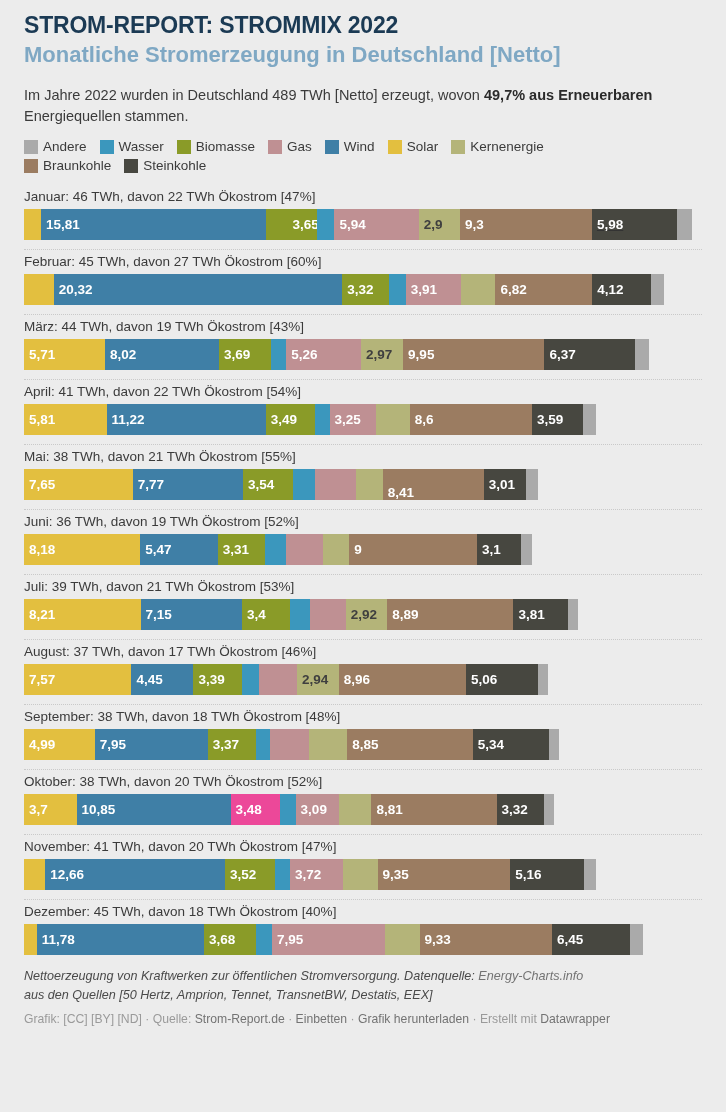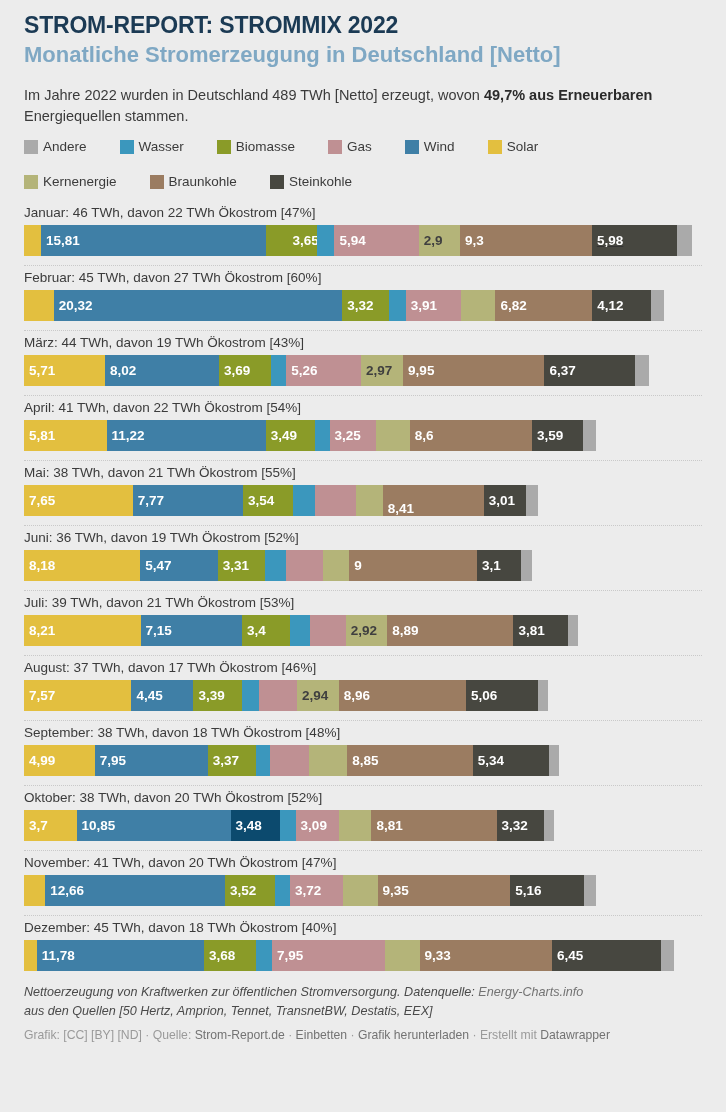--- a/index.html
+++ b/index.html
@@ -42,21 +42,20 @@
   .intro b { font-weight: bold; color: #2a2a2a; }
 
   
   .legend {
     margin-top: 13px;
     display: flex;
     flex-wrap: wrap;
     align-items: center;
     max-width: 600px;
     row-gap: 4px;
-    gap: 20px;
   }
   .legend-item {
     display: flex;
     align-items: center;
     margin-right: 13px;
     font-size: 13.5px;
     color: #3b3b3b;
     white-space: nowrap;
   }
   .legend-swatch {
@@ -407,21 +406,21 @@
       </div>
       <div class="row">
         <div class="row-label">Oktober: 38 TWh, davon 20 TWh Ökostrom [52%]</div>
         <div class="bar">
           <div class="seg" style="background: rgb(227, 191, 63); width: 52.54px;">
             <span class="seg-label">3,7</span>
           </div>
           <div class="seg" style="background: rgb(63, 127, 166); width: 154.07px;">
             <span class="seg-label">10,85</span>
           </div>
-          <div class="seg" style="background: #0c4a6e; width: 49.416px;">
+          <div class="seg" style="background: #ec4899; width: 49.416px;">
             <span class="seg-label">3,48</span>
           </div>
           <div class="seg" style="background: rgb(59, 151, 189); width: 15.62px;"></div>
           <div class="seg" style="background: rgb(191, 144, 147); width: 43.878px;">
             <span class="seg-label">3,09</span>
           </div>
           <div class="seg" style="background: rgb(180, 180, 121); width: 31.95px;"></div>
           <div class="seg" style="background: rgb(155, 124, 97); width: 125.102px;">
             <span class="seg-label">8,81</span>
           </div>
@@ -468,21 +467,21 @@
             <span class="seg-label">3,68</span>
           </div>
           <div class="seg" style="background: rgb(59, 151, 189); width: 15.62px;"></div>
           <div class="seg" style="background: rgb(191, 144, 147); width: 112.89px;">
             <span class="seg-label">7,95</span>
           </div>
           <div class="seg" style="background: rgb(180, 180, 121); width: 34.79px;"></div>
           <div class="seg" style="background: rgb(155, 124, 97); width: 132.486px;">
             <span class="seg-label">9,33</span>
           </div>
-          <div class="seg" style="background: rgb(71, 71, 64); width: 109px;">
+          <div class="seg" style="background: rgb(71, 71, 64); width: 78px;">
             <span class="seg-label">6,45</span>
           </div>
           <div class="seg" style="background: rgb(170, 170, 170); width: 12.78px;"></div>
         </div>
         <div class="row-rule"></div>
       </div>
     </div>
 
   <div class="footer">
     <div class="footnote">

